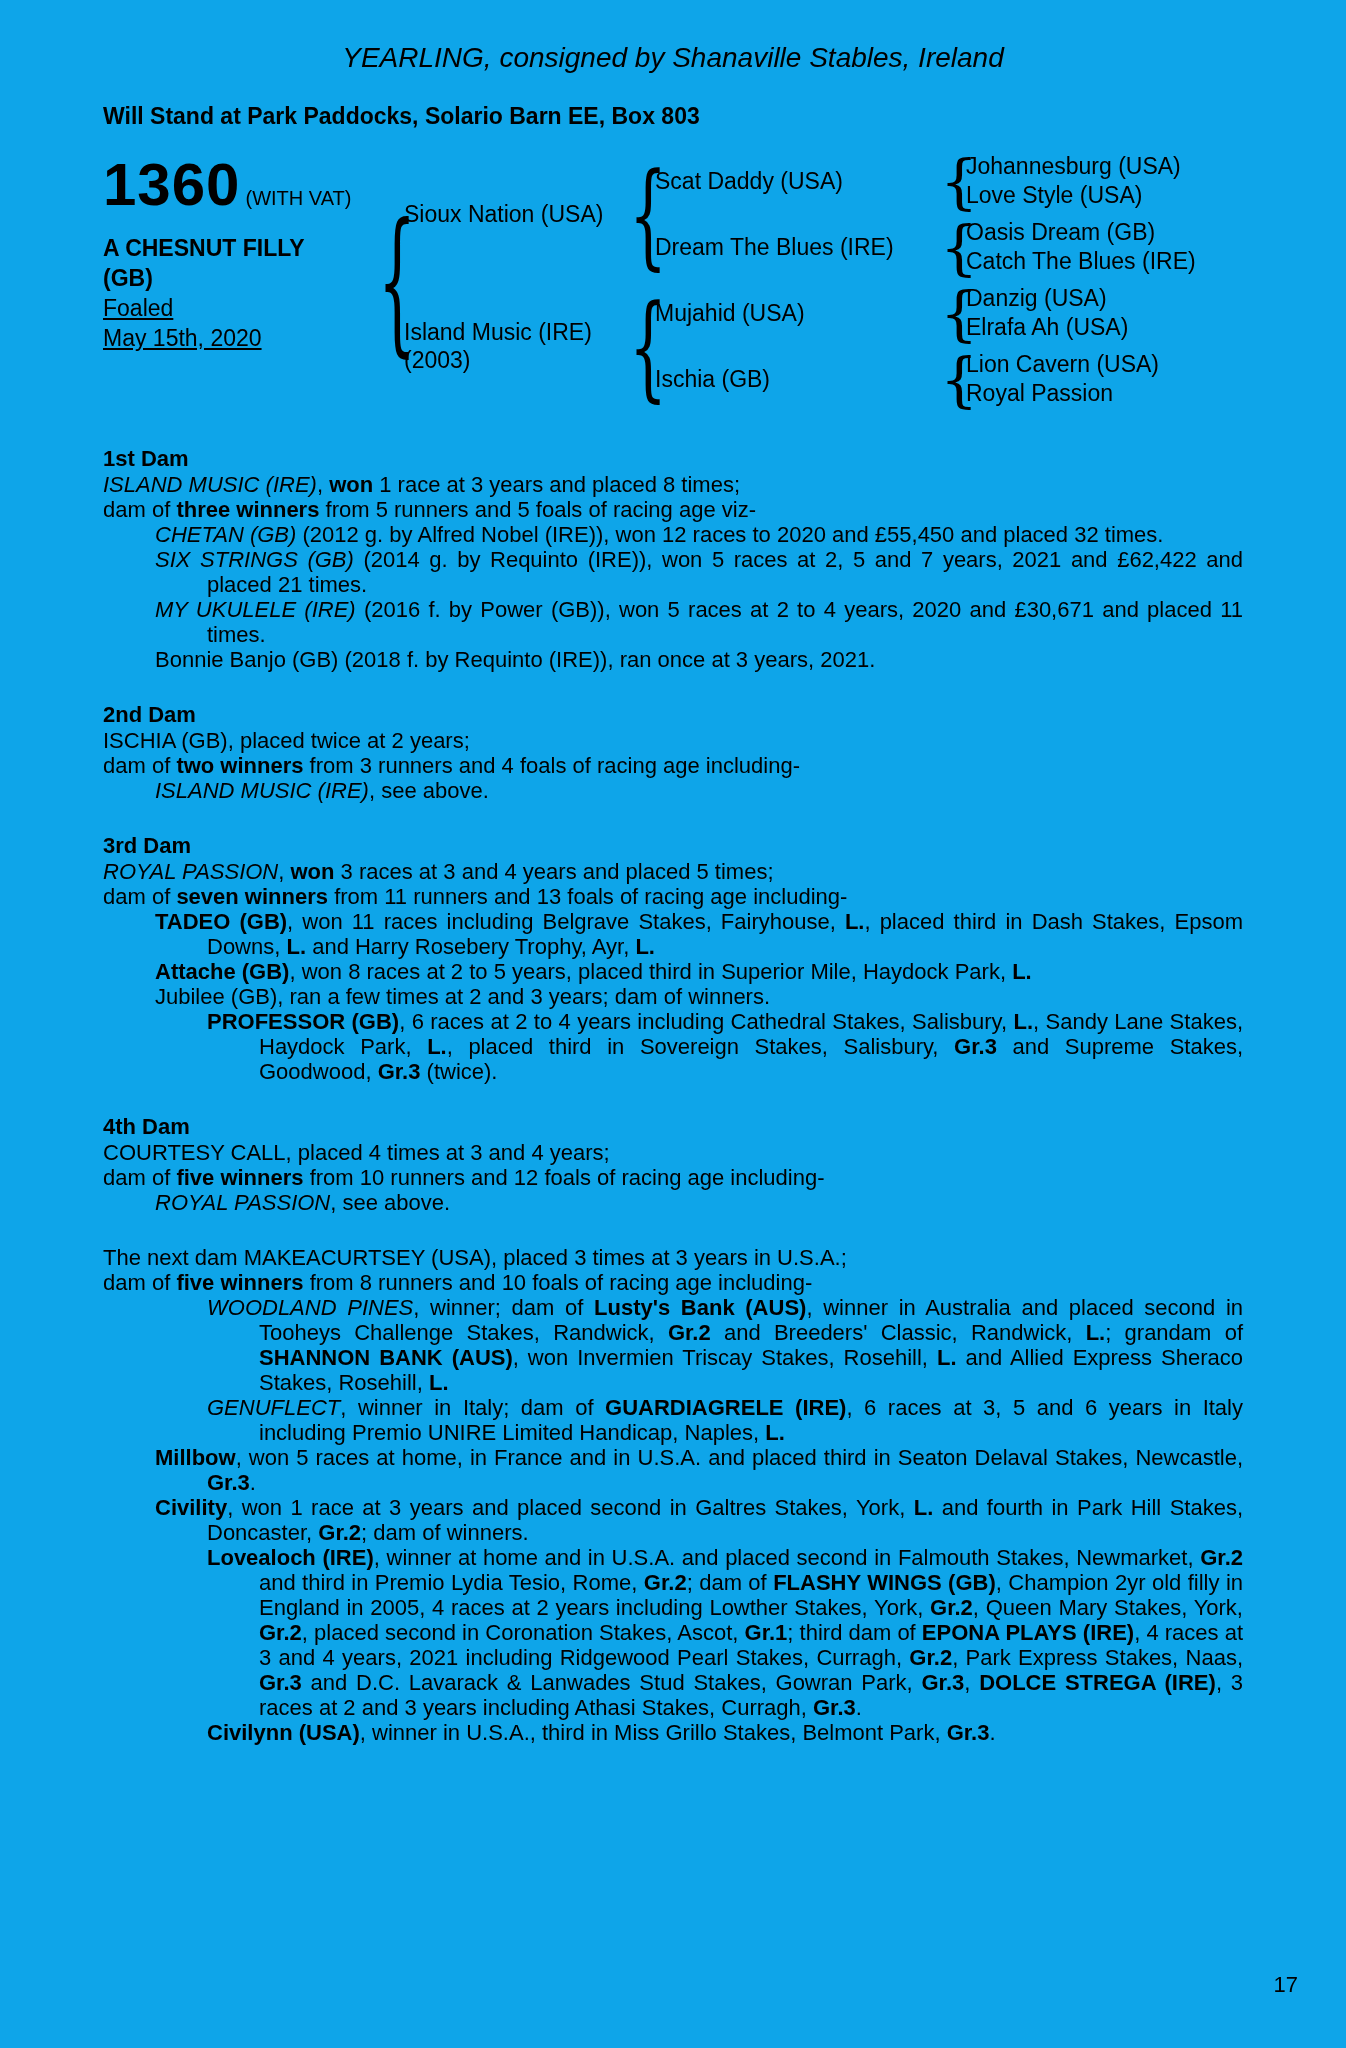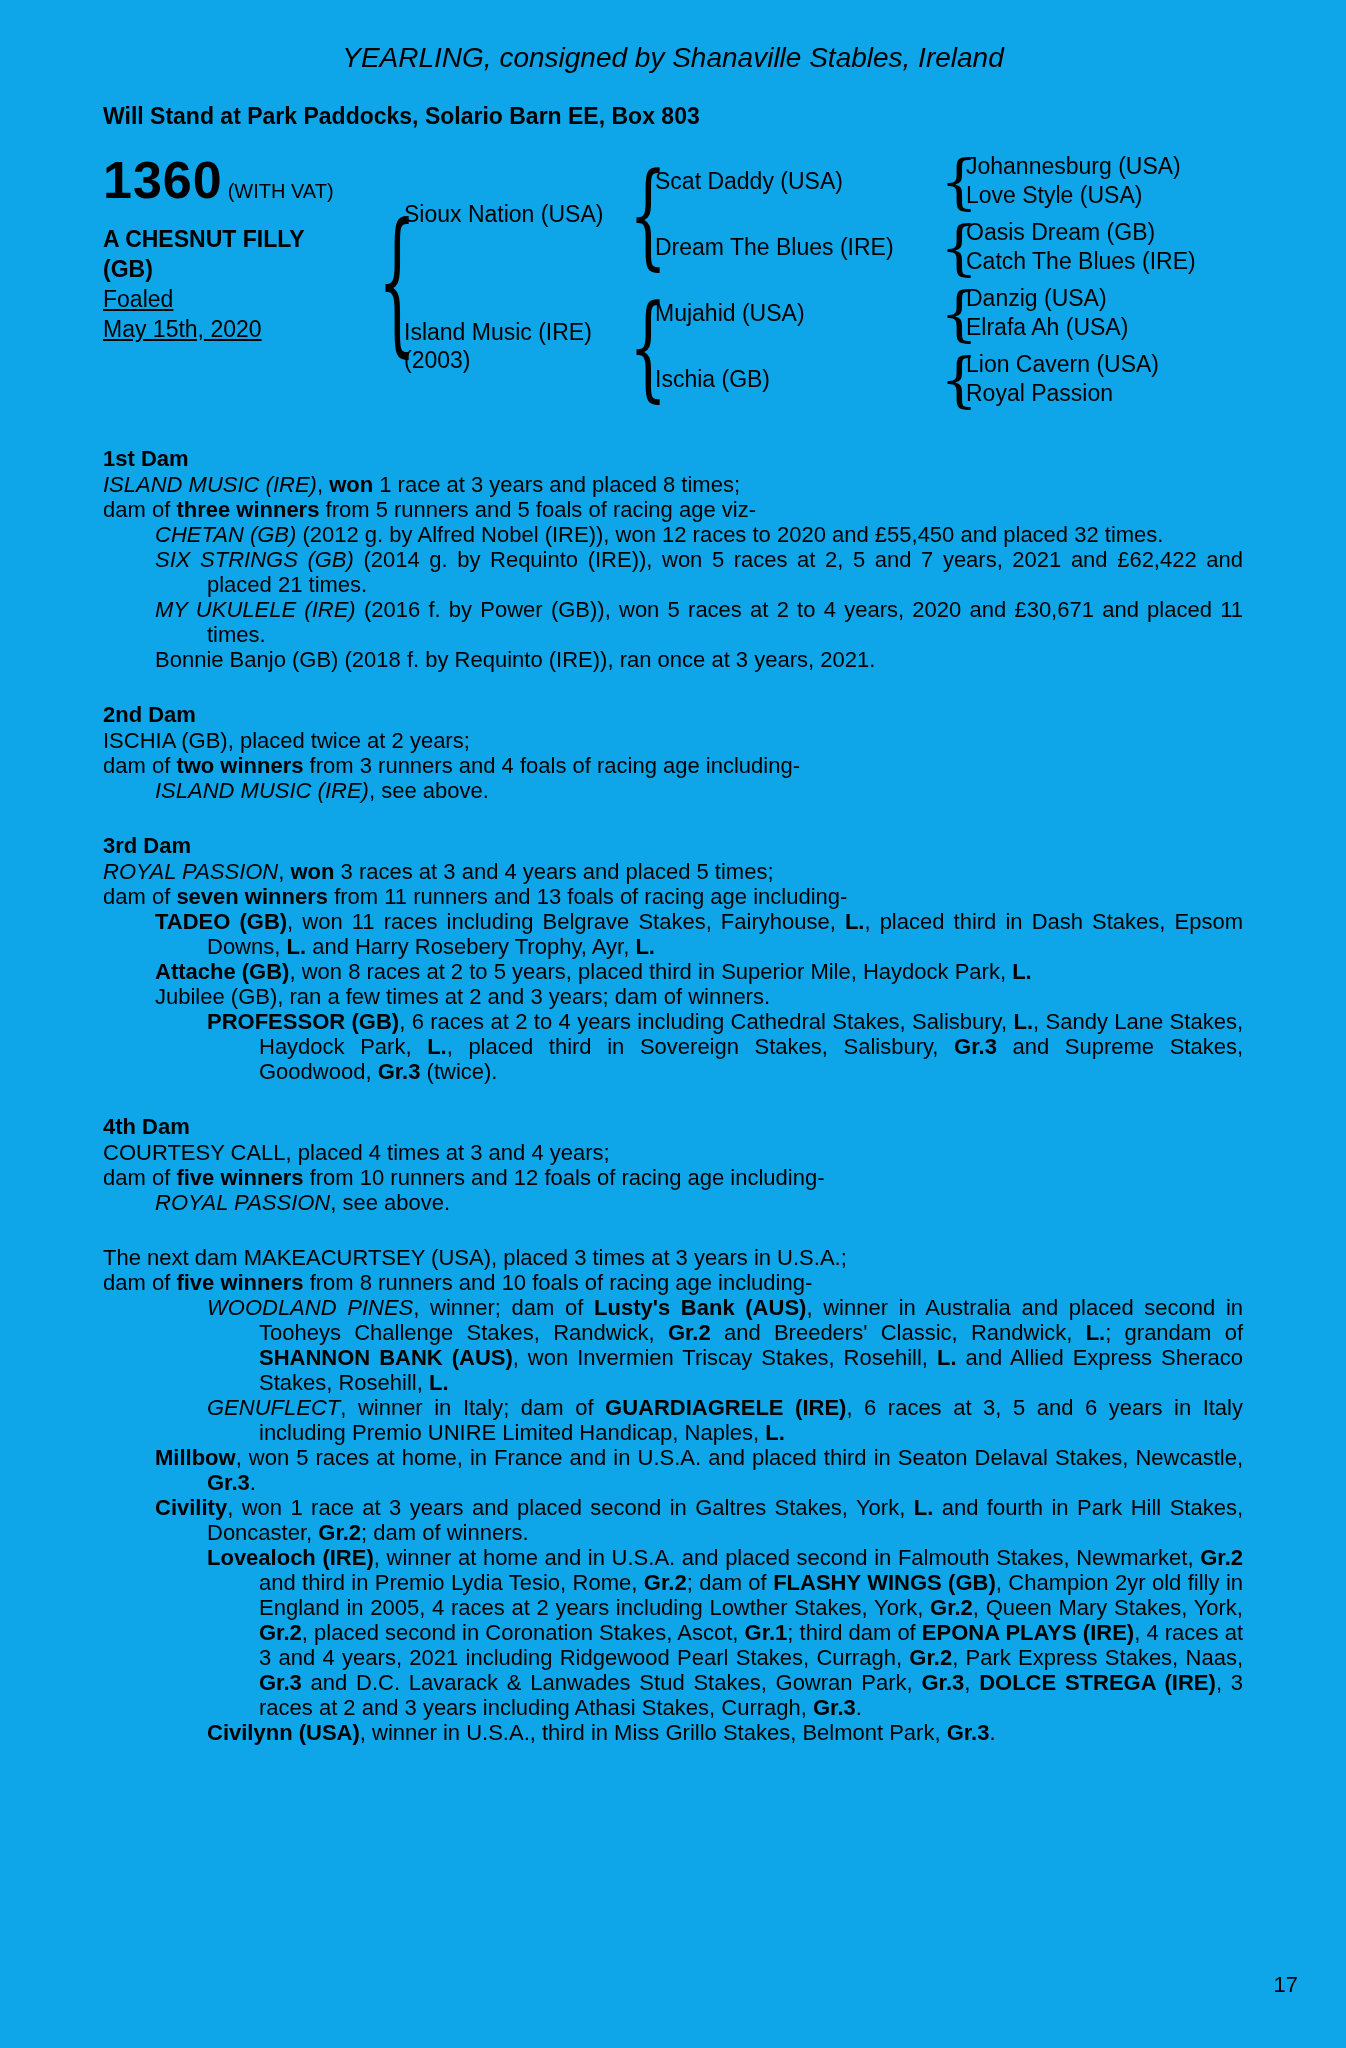--- a/index.html
+++ b/index.html
@@ -24,21 +24,21 @@
   .stand-line{
     font-weight:bold;
     font-size:23px;
     line-height:28px;
     margin-bottom:16px;
   }
   
   .ped-wrap{display:flex;margin-bottom:6px;}
   .lot-col{width:275px;flex-shrink:0;padding-top:4px;}
   .lot-number-line{margin:0 0 14px 0;white-space:nowrap;}
-  .lot-number{font-size:52px;font-weight:bold;letter-spacing:1px;}
+  .lot-number{font-size:60px;font-weight:bold;letter-spacing:1px;}
   .vat-note{font-size:20px;margin-left:5px;}
   .horse-name{font-weight:bold;line-height:30px;}
   .foaled{line-height:30px;text-decoration:underline;}
   #ped-tree{display:flex;align-items:center;flex:1;margin-top:2px;}
   .parents-col{flex:1;display:flex;flex-direction:column;}
   .parent-group{display:flex;align-items:center;}
   .parent-name{width:225px;flex-shrink:0;line-height:28px;}
   .gp-col{flex:1;display:flex;flex-direction:column;}
   .gp-group{display:flex;align-items:center;margin:3px 0;}
   .gp-name{width:285px;flex-shrink:0;line-height:28px;}

